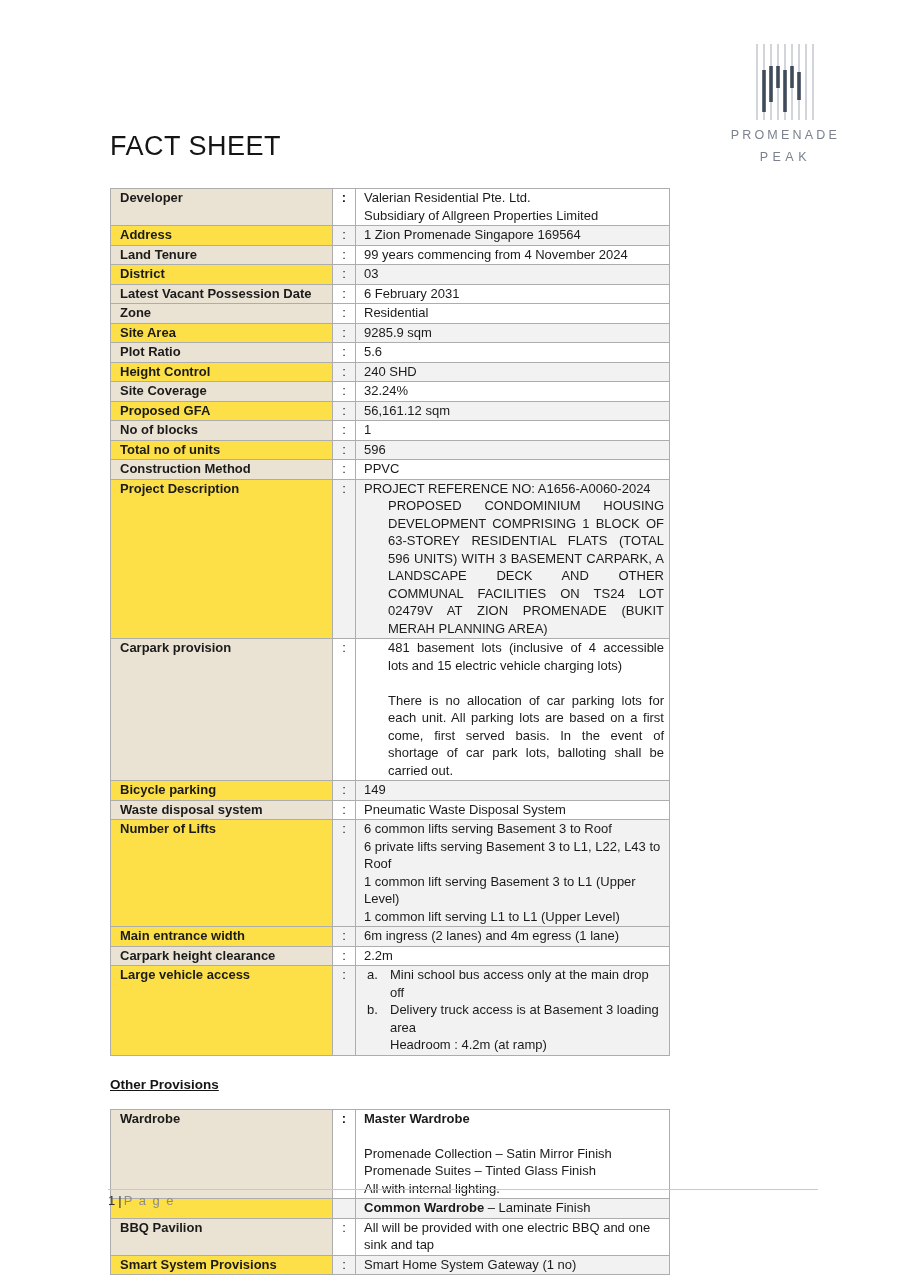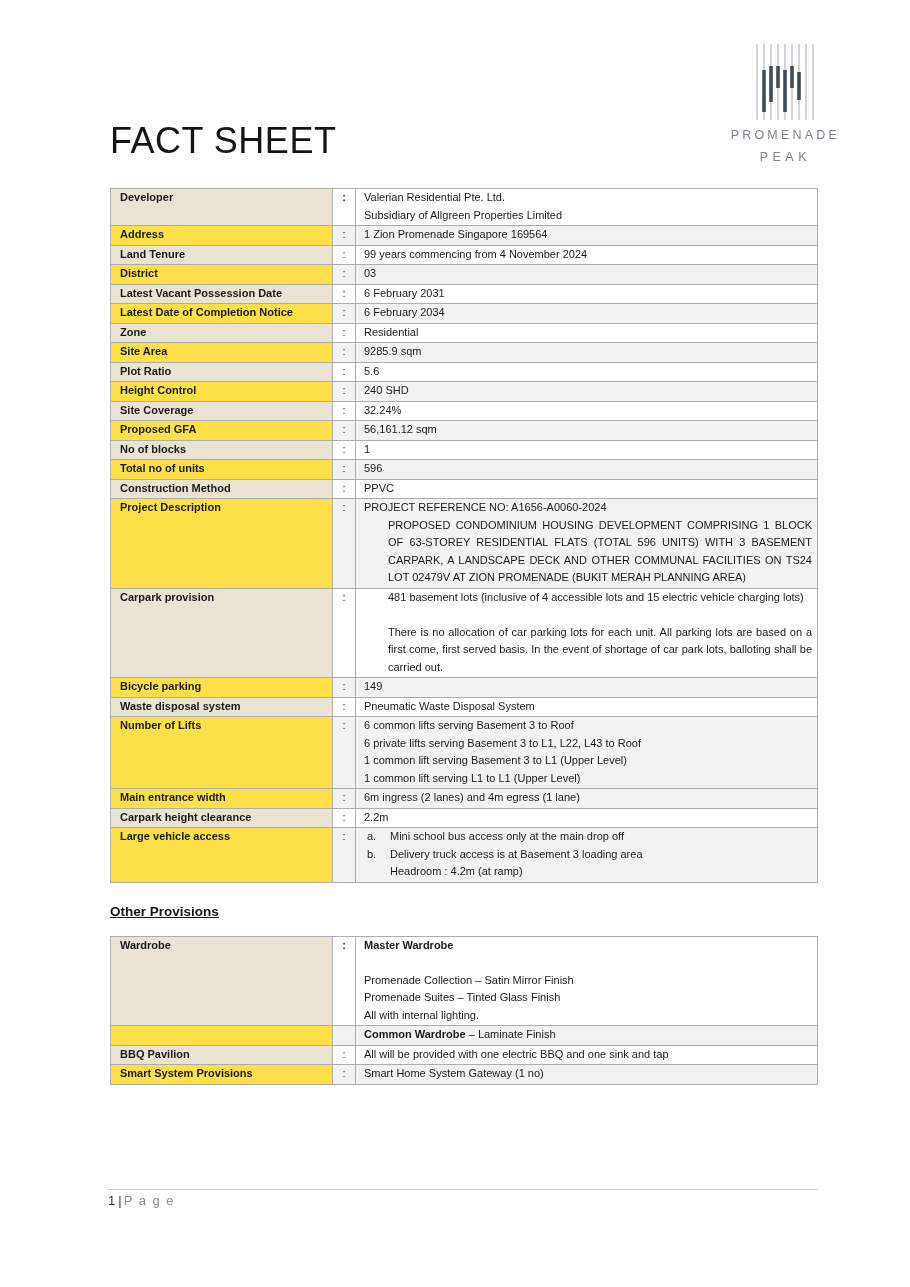--- a/index.html
+++ b/index.html
@@ -5,28 +5,28 @@
   html,body{margin:0;padding:0;background:#ffffff;}
   body{
     width:910px;height:1287px;
     font-family:"Liberation Sans","DejaVu Sans",sans-serif;
     color:#1b1b1b;overflow:hidden;position:relative;
   }
   .page{padding:36px 92px 0 110px;}
 
   
   .hdr{display:flex;justify-content:space-between;align-items:flex-end;min-height:128px;}
-  .doc-title{font-size:36px;font-weight:500;letter-spacing:0.5px;color:#151515;padding-bottom:2px;}
+  .doc-title{font-size:27px;font-weight:500;letter-spacing:0.5px;color:#151515;padding-bottom:2px;}
   .logo{display:flex;flex-direction:column;align-items:center;margin-right:-22px;}
   .logo svg{display:block;}
   .logo-word1{font-size:12.5px;letter-spacing:3.2px;color:#7b828e;margin-top:7px;white-space:nowrap;}
   .logo-word2{font-size:12.5px;letter-spacing:4.5px;color:#7b828e;margin-top:8px;white-space:nowrap;}
 
   
-  table.fs{border-collapse:collapse;table-layout:fixed;width:708px;font-size:11px;line-height:17.5px;}
+  table.fs{border-collapse:collapse;table-layout:fixed;width:560px;font-size:13px;line-height:17.5px;}
   table.fs td{vertical-align:top;border:1px solid #adadad;word-wrap:break-word;}
   td.c-label{width:208px;padding:0 4px 1px 9px;font-weight:bold;}
   td.c-colon{width:22px;text-align:center;padding:0 0 1px 0;border-left:3px solid #ffffff;}
   td.c-value{padding:0 5px 1px 8px;}
   tr.plain td.c-label{background:#eae2d3;}
   tr.band  td.c-label{background:#fde047;}
   tr.plain td.c-colon,tr.plain td.c-value{background:#ffffff;}
   tr.band  td.c-colon,tr.band  td.c-value{background:#f2f2f2;}
   .bold{font-weight:bold;}
   .just{text-align:justify;margin-left:24px;}
@@ -113,27 +113,20 @@
             <div class="line">03</div>
           </td>
         </tr>
         <tr class="plain">
           <td class="c-label">Latest Vacant Possession Date</td>
           <td class="c-colon">:</td>
           <td class="c-value">
             <div class="line">6 February 2031</div>
           </td>
         </tr>
-        <tr class="band">
-          <td class="c-label">Latest Date of Completion Notice</td>
-          <td class="c-colon">:</td>
-          <td class="c-value">
-            <div class="line">6 February 2034</div>
-          </td>
-        </tr>
         <tr class="plain">
           <td class="c-label">Zone</td>
           <td class="c-colon">:</td>
           <td class="c-value">
             <div class="line">Residential</div>
           </td>
         </tr>
         <tr class="band">
           <td class="c-label">Site Area</td>
           <td class="c-colon">:</td>

